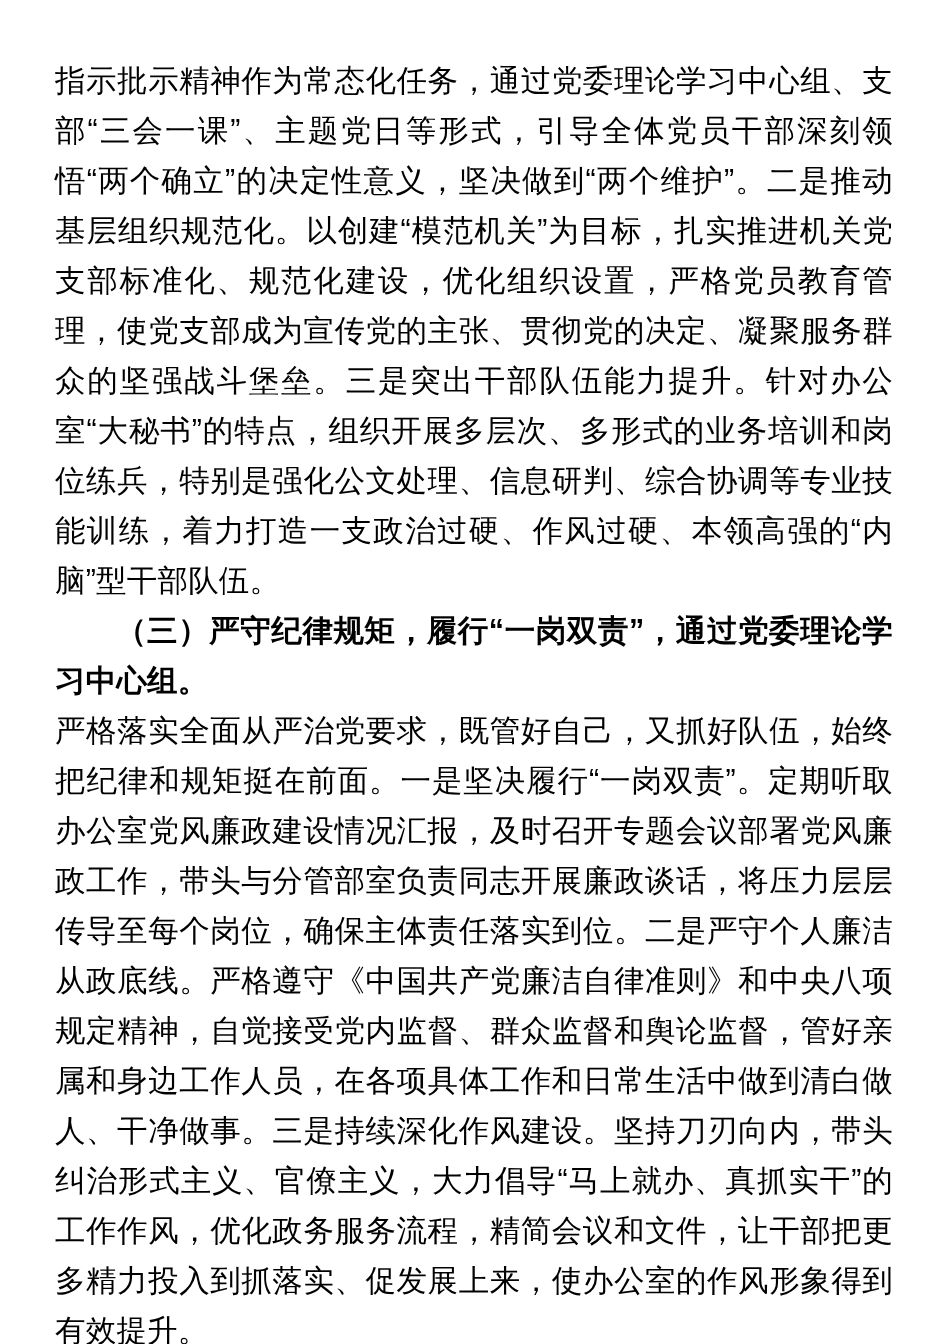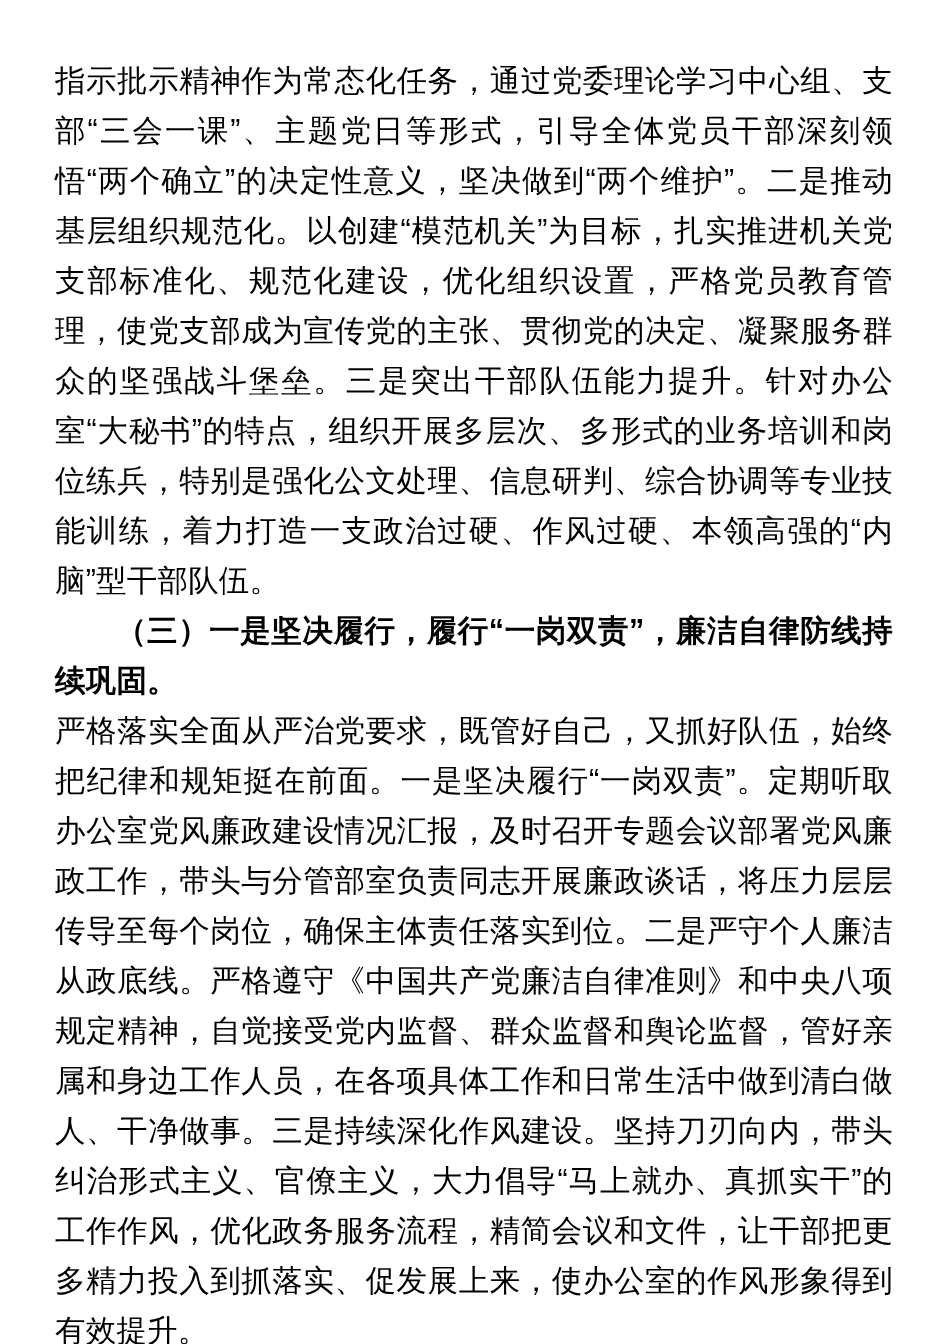--- a/index.html
+++ b/index.html
@@ -48,18 +48,18 @@
   }
 </style>
 </head>
 <body>
 
 <div class="page">
   <div class="doc-body">
 
     <p class="para continuation">指示批示精神作为常态化任务，通过党委理论学习中心组、支部“三会一课”、主题党日等形式，引导全体党员干部深刻领悟“两个确立”的决定性意义，坚决做到“两个维护”。二是推动基层组织规范化。以创建“模范机关”为目标，扎实推进机关党支部标准化、规范化建设，优化组织设置，严格党员教育管理，使党支部成为宣传党的主张、贯彻党的决定、凝聚服务群众的坚强战斗堡垒。三是突出干部队伍能力提升。针对办公室“大秘书”的特点，组织开展多层次、多形式的业务培训和岗位练兵，特别是强化公文处理、信息研判、综合协调等专业技能训练，着力打造一支政治过硬、作风过硬、本领高强的“内脑”型干部队伍。</p>
 
-    <p class="para heading-bold">（三）一是坚决履行，履行“一岗双责”，廉洁自律防线持续巩固。</p>
+    <p class="para heading-bold">（三）严守纪律规矩，履行“一岗双责”，通过党委理论学习中心组。</p>
 
     <p class="para continuation">严格落实全面从严治党要求，既管好自己，又抓好队伍，始终把纪律和规矩挺在前面。一是坚决履行“一岗双责”。定期听取办公室党风廉政建设情况汇报，及时召开专题会议部署党风廉政工作，带头与分管部室负责同志开展廉政谈话，将压力层层传导至每个岗位，确保主体责任落实到位。二是严守个人廉洁从政底线。严格遵守《中国共产党廉洁自律准则》和中央八项规定精神，自觉接受党内监督、群众监督和舆论监督，管好亲属和身边工作人员，在各项具体工作和日常生活中做到清白做人、干净做事。三是持续深化作风建设。坚持刀刃向内，带头纠治形式主义、官僚主义，大力倡导“马上就办、真抓实干”的工作作风，优化政务服务流程，精简会议和文件，让干部把更多精力投入到抓落实、促发展上来，使办公室的作风形象得到有效提升。</p>
 
   </div>
 </div>
 
 </body></html>

